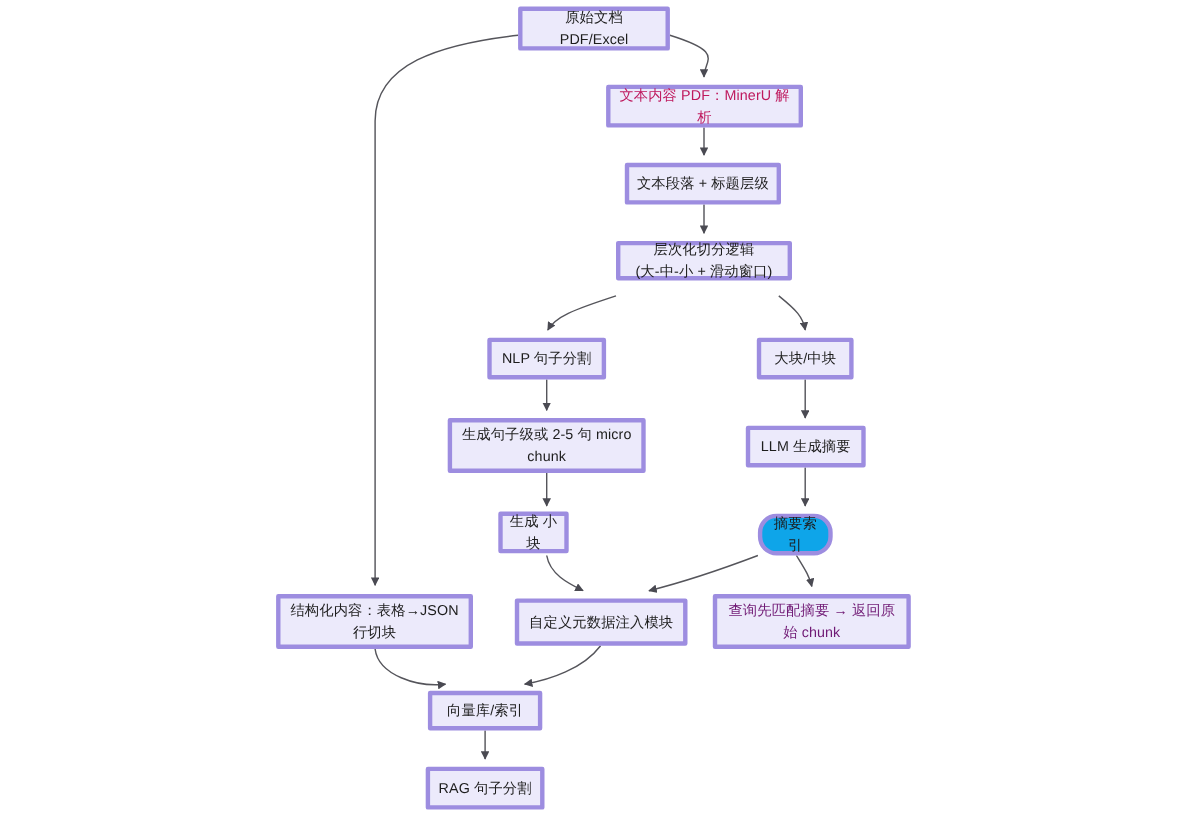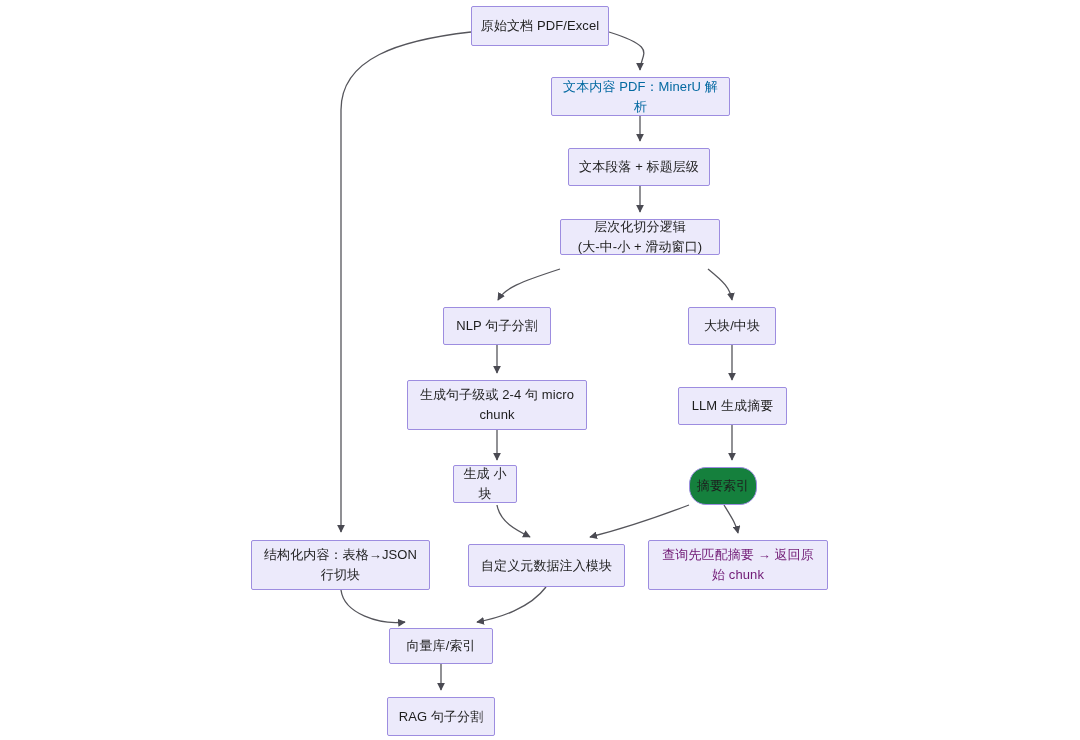--- a/index.html
+++ b/index.html
@@ -25,21 +25,21 @@
     left: 0;
     top: 0;
     width: 1080px;
     height: 740px;
     pointer-events: none;
   }
   .node {
     position: absolute;
     box-sizing: border-box;
     background: #ECEAFB;
-    border: 1px solid #f97316;
+    border: 4px solid #f97316;
     border-radius: 2px;
     display: flex;
     align-items: center;
     justify-content: center;
     text-align: center;
     color: #1d1d1d;
     font-size: 13px;
     line-height: 20px;
     letter-spacing: 0.1px;
     padding: 2px 6px;
@@ -76,47 +76,47 @@
         <path d="M 724 505 C 732 518 736 524 738 533" marker-end="url(#arrow)" stroke="#55555b"></path>
         <path d="M 341 590 C 344 614 380 625 405 622" marker-end="url(#arrow)" stroke="#55555b"></path>
         <path d="M 546 587 C 530 608 500 618 477 622" marker-end="url(#arrow)" stroke="#55555b"></path>
         <path d="M 441 664 L 441 690" marker-end="url(#arrow)" stroke="#55555b"></path>
       </g>
   </svg>
   <div id="node-layer">
       <div class="node" style="left: 471px; top: 6px; width: 138px; height: 40px; background: rgb(236, 234, 251); border-color: rgb(157, 141, 224); color: rgb(29, 29, 29);">
         <span class="label">原始文档 PDF/Excel</span>
       </div>
-      <div class="node" style="left: 551px; top: 77px; width: 179px; height: 39px; background: rgb(236, 234, 251); border-color: rgb(157, 141, 224); color: #0369a1;">
+      <div class="node" style="left: 551px; top: 77px; width: 179px; height: 39px; background: rgb(236, 234, 251); border-color: rgb(157, 141, 224); color: #be185d;">
         <span class="label">文本内容 PDF：MinerU 解析</span>
       </div>
       <div class="node" style="left: 568px; top: 148px; width: 142px; height: 38px; background: rgb(236, 234, 251); border-color: rgb(157, 141, 224); color: rgb(29, 29, 29);">
         <span class="label">文本段落 + 标题层级</span>
       </div>
       <div class="node" style="left: 560px; top: 219px; width: 160px; height: 36px; background: rgb(236, 234, 251); border-color: rgb(157, 141, 224); color: rgb(29, 29, 29);">
         <span class="label">层次化切分逻辑
 (大-中-小 + 滑动窗口)</span>
       </div>
       <div class="node" style="left: 443px; top: 307px; width: 108px; height: 38px; background: rgb(236, 234, 251); border-color: rgb(157, 141, 224); color: rgb(29, 29, 29);">
         <span class="label">NLP 句子分割</span>
       </div>
       <div class="node" style="left: 688px; top: 307px; width: 88px; height: 38px; background: rgb(236, 234, 251); border-color: rgb(157, 141, 224); color: rgb(29, 29, 29);">
         <span class="label">大块/中块</span>
       </div>
       <div class="node" style="left: 407px; top: 380px; width: 180px; height: 50px; background: rgb(236, 234, 251); border-color: rgb(157, 141, 224); color: rgb(29, 29, 29);">
-        <span class="label">生成句子级或 2-4 句 micro
+        <span class="label">生成句子级或 2-5 句 micro
 chunk</span>
       </div>
       <div class="node" style="left: 678px; top: 387px; width: 109px; height: 38px; background: rgb(236, 234, 251); border-color: rgb(157, 141, 224); color: rgb(29, 29, 29); text-align: center;">
         <span class="label">LLM 生成摘要</span>
       </div>
       <div class="node" style="left: 453px; top: 465px; width: 64px; height: 38px; background: rgb(236, 234, 251); border-color: rgb(157, 141, 224); color: rgb(29, 29, 29); justify-content: center;">
         <span class="label">生成 小块</span>
       </div>
-      <div class="node" style="left: 689px; top: 467px; width: 68px; height: 38px; background: #15803d; border-color: rgb(157, 141, 224); color: rgb(29, 29, 29); border-radius: 17px;">
+      <div class="node" style="left: 689px; top: 467px; width: 68px; height: 38px; background: #0ea5e9; border-color: rgb(157, 141, 224); color: rgb(29, 29, 29); border-radius: 17px;">
         <span class="label">摘要索引</span>
       </div>
       <div class="node" style="left: 251px; top: 540px; width: 179px; height: 50px; background: rgb(236, 234, 251); border-color: rgb(157, 141, 224); color: rgb(29, 29, 29);">
         <span class="label">结构化内容：表格→JSON
 行切块</span>
       </div>
       <div class="node" style="left: 468px; top: 544px; width: 157px; height: 43px; background: rgb(236, 234, 251); border-color: rgb(157, 141, 224); color: rgb(29, 29, 29);">
         <span class="label">自定义元数据注入模块</span>
       </div>
       <div class="node" style="left: 648px; top: 540px; width: 180px; height: 50px; background: rgb(236, 234, 251); border-color: rgb(157, 141, 224); color: #701a75;">

